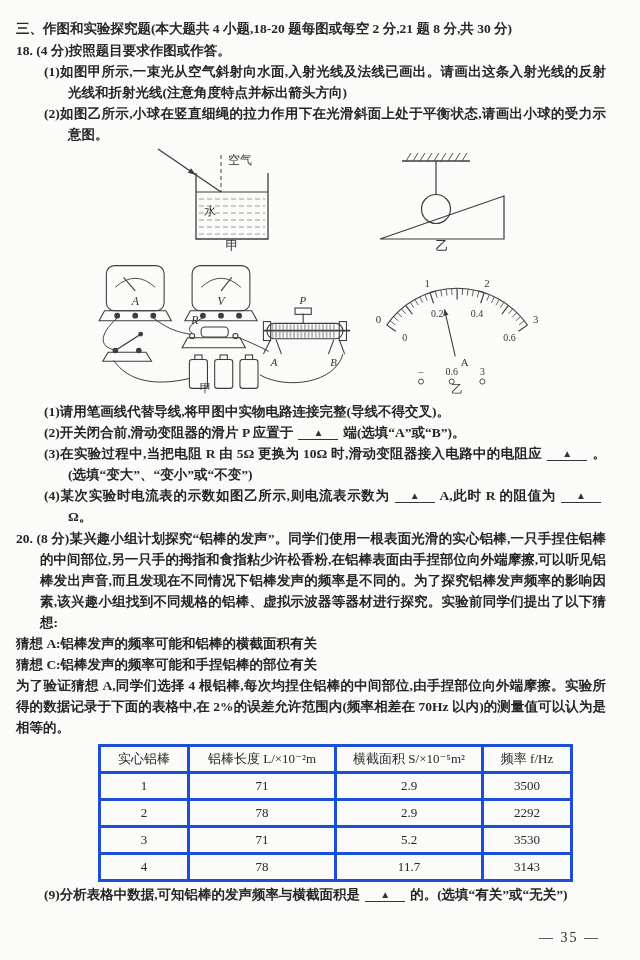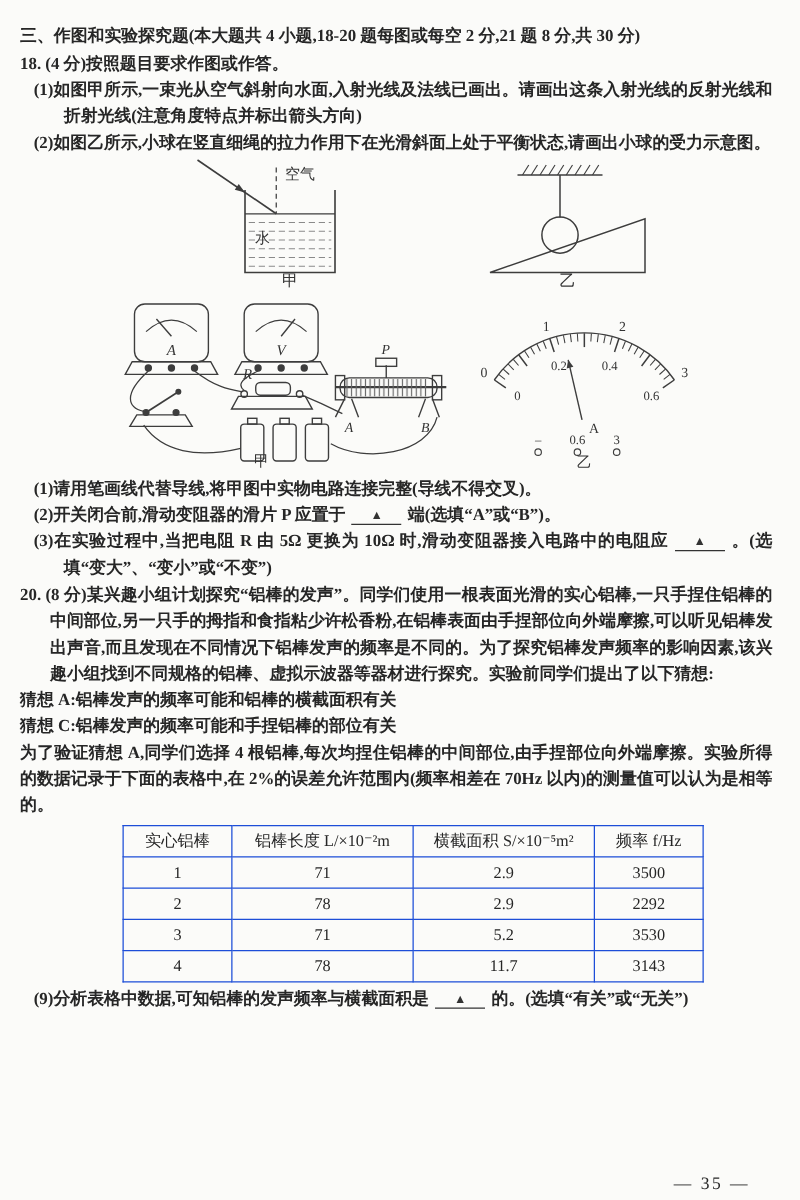--- a/index.html
+++ b/index.html
@@ -6,51 +6,51 @@
   body {
     width:640px; height:960px;
     background:#fbfbf9;
     color:#262626;
     font-family:"Liberation Serif","DejaVu Serif",serif;
     font-size:13.5px;
   }
   .page {
     position:relative; box-sizing:border-box;
     width:640px; height:960px;
-    padding:18px 22px 0 16px;
+    padding:18px 34px 0 16px;
     overflow:hidden;
   }
   p { margin:0; line-height:21px; text-align:justify;font-weight:bold; }
   .bold { font-weight:bold; }
   .stem { padding-left:24px; text-indent:-24px; margin-top:1px; }
-  .sub  { margin-left:11px; padding-left:24px; text-indent:-24px; }
+  .sub  { margin-left:28px; padding-left:24px; text-indent:-24px; }
   .flush{ }
   .blank {
     display:inline-block; min-width:34px; padding:0 3px; margin:0 5px;
     border-bottom:1.4px solid #333; text-align:center;
     font-size:10px; line-height:12px; text-indent:0; vertical-align:1px;
     color:#333;
   }
   .figrow { display:flex; justify-content:space-between; align-items:flex-end; }
   .figrow1 { padding:2px 70px 2px 128px; }
   .figrow2 { padding:0 42px 0 38px; }
   svg { display:block; }
   svg text { font-family:"Liberation Serif","DejaVu Serif",serif; fill:#333; }
   .vartext { font-style:italic; }
   table.data {
     border-collapse:collapse; margin:6px 0 2px 82px;
     font-size:13px;
   }
   table.data th, table.data td {
-    border:1px solid #1d4ed8; font-weight:normal; text-align:center;
+    border:3px solid #1d4ed8; font-weight:normal; text-align:center;
     padding:3px 10px; height:18px; line-height:18px;
   }
   .col-rod { width:66px; } .col-len { width:124px; } .col-area { width:124px; } .col-freq { width:66px; }
   .footer {
-    position:absolute; right:40px; bottom:4px;
+    position:absolute; right:40px; bottom:14px;
     font-size:14px; letter-spacing:2px;
   }
 </style>
 </head>
 <body>
 
 <div class="page">
 
   <p class="bold">三、作图和实验探究题(本大题共 4 小题,18-20 题每图或每空 2 分,21 题 8 分,共 30 分)</p>
 
@@ -246,20 +246,23 @@
     </svg>
   </div>
 
   <p class="sub">(1)请用笔画线代替导线,将甲图中实物电路连接完整(导线不得交叉)。</p>
   <p class="sub">
     <span>(2)开关闭合前,滑动变阻器的滑片 P 应置于</span><span class="blank">▲</span><span>端(选填“A”或“B”)。</span>
   </p>
   <p class="sub">
     <span>(3)在实验过程中,当把电阻 R 由 5Ω 更换为 10Ω 时,滑动变阻器接入电路中的电阻应</span><span class="blank">▲</span><span>。(选填“变大”、“变小”或“不变”)</span>
   </p>
+  <p class="sub">
+    <span>(4)某次实验时电流表的示数如图乙所示,则电流表示数为</span><span class="blank">▲</span><span>A,此时 R 的阻值为</span><span class="blank">▲</span><span>Ω。</span>
+  </p>
 
   <p class="stem">20. (8 分)某兴趣小组计划探究“铝棒的发声”。同学们使用一根表面光滑的实心铝棒,一只手捏住铝棒的中间部位,另一只手的拇指和食指粘少许松香粉,在铝棒表面由手捏部位向外端摩擦,可以听见铝棒发出声音,而且发现在不同情况下铝棒发声的频率是不同的。为了探究铝棒发声频率的影响因素,该兴趣小组找到不同规格的铝棒、虚拟示波器等器材进行探究。实验前同学们提出了以下猜想:</p>
   <p class="flush">猜想 A:铝棒发声的频率可能和铝棒的横截面积有关</p>
   <p class="flush">猜想 C:铝棒发声的频率可能和手捏铝棒的部位有关</p>
   <p class="flush">为了验证猜想 A,同学们选择 4 根铝棒,每次均捏住铝棒的中间部位,由手捏部位向外端摩擦。实验所得的数据记录于下面的表格中,在 2%的误差允许范围内(频率相差在 70Hz 以内)的测量值可以认为是相等的。</p>
 
   <table class="data">
     <thead>
       <tr>
         <th class="col-rod">实心铝棒</th>

